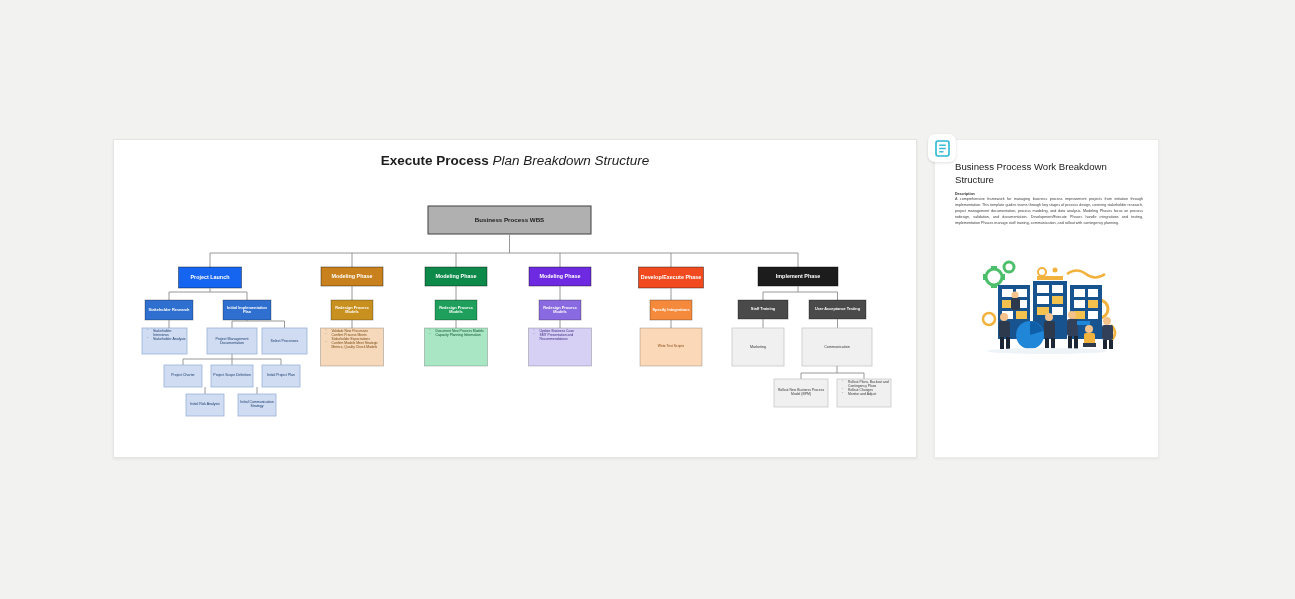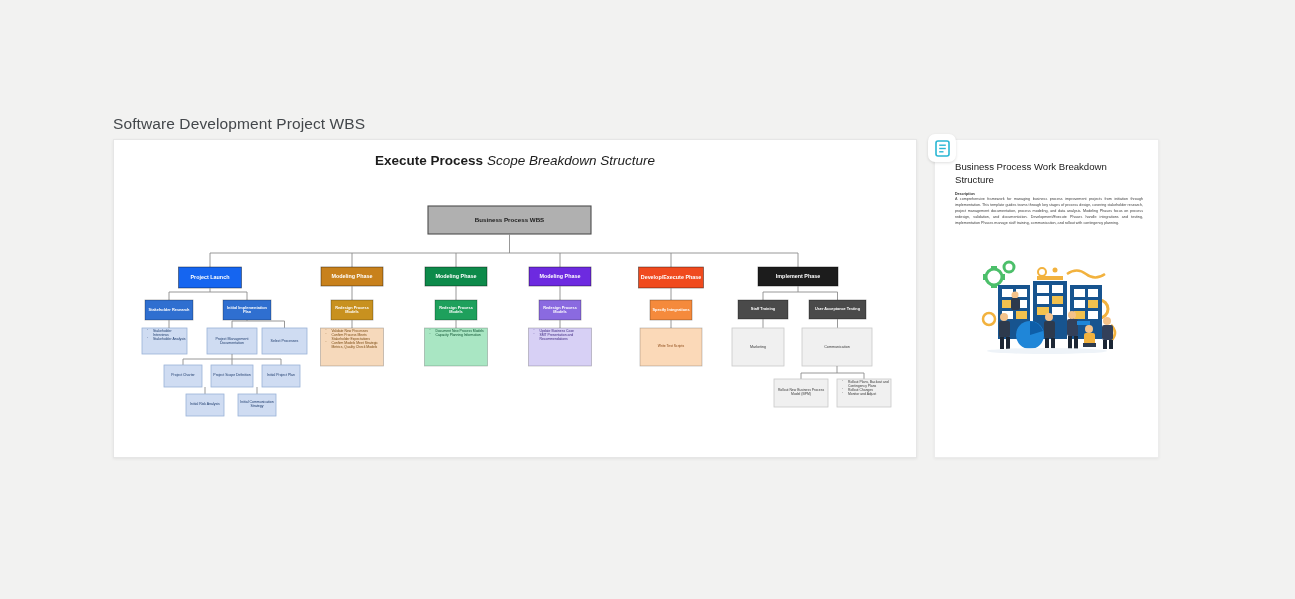--- a/index.html
+++ b/index.html
@@ -83,26 +83,25 @@
     position: absolute; left: 36px; top: 117px;
     width: 152px; height: 103px;
     background: #ffffff; overflow: hidden;
   }
 </style>
 </head>
 <body>
 
 <div id="page">
 
-  <div id="page-title">Software Development Project WBS</div>
 
   <div id="diagram-card">
     <div id="diagram-title">
       <span class="b">Execute Process</span>
-      <span class="i">Scope Breakdown Structure</span>
+      <span class="i">Plan Breakdown Structure</span>
     </div>
     <svg id="wbs-svg" viewBox="0 0 804 319">
         <g>
           <rect x="314" y="66" width="163" height="28" fill="#b0b0b0" stroke="#4d4d4d" stroke-width="1.1"></rect>
           <foreignObject x="314" y="66" width="163" height="28"><div xmlns="http://www.w3.org/1999/xhtml" class="nodebox" style="color: rgb(28, 28, 28); font-size: 6.2px; font-weight: bold; padding: 1px 2px;">Business Process WBS</div></foreignObject>
         </g>
         <line x1="395.5" y1="94" x2="395.5" y2="113" stroke="#8c8c8c" stroke-width="0.9"></line>
         <line x1="96" y1="113" x2="684" y2="113" stroke="#8c8c8c" stroke-width="0.9"></line>
         <line x1="96" y1="113" x2="96" y2="127" stroke="#8c8c8c" stroke-width="0.9"></line>
         <g>

